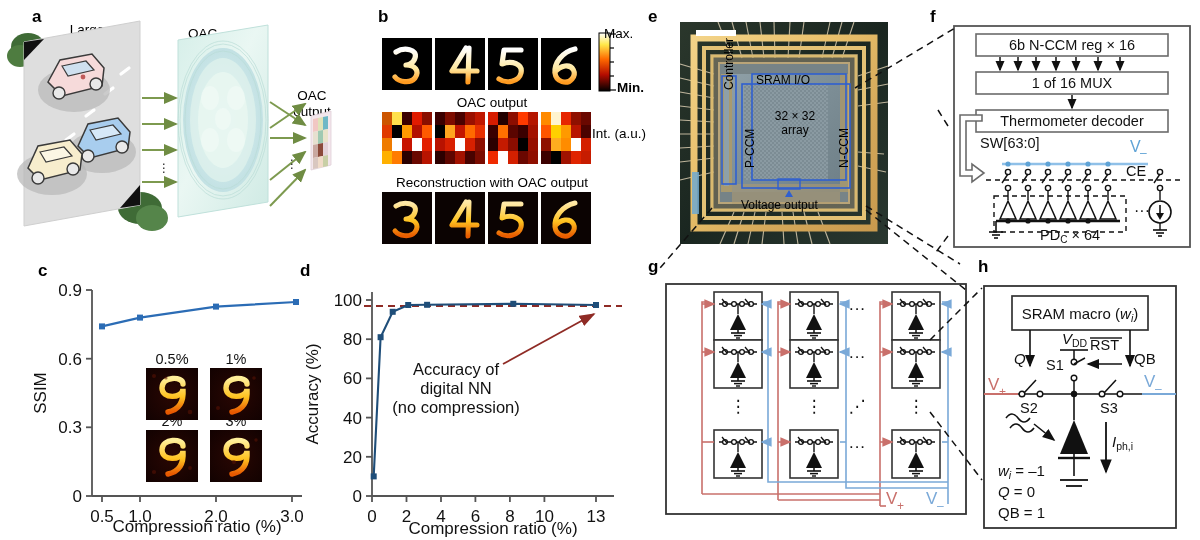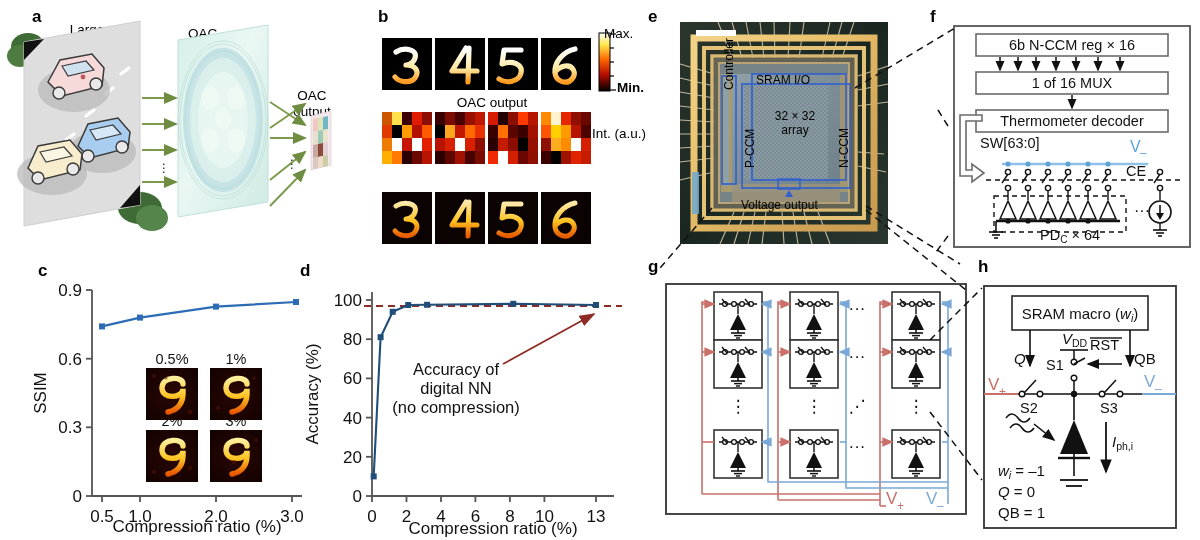--- a/index.html
+++ b/index.html
@@ -145,20 +145,21 @@
         <polygon points="313,138 318,137 318,148 313,149" fill="#d9c7c0"></polygon>
         <polygon points="318,137 323,136 323,147 318,148" fill="#f0dbc8"></polygon>
         <polygon points="323,136 328,135 328,146 323,147" fill="#c8cfa6"></polygon>
       </g>
     </g>
   </svg>
 
   <div class="abs lbl" style="left:378px;top:8px;">b</div>
 
   <div class="abs txt ctr" style="left:392px;top:95px;width:200px;">OAC output</div>
+  <div class="abs txt ctr" style="left:382px;top:175px;width:220px;">Reconstruction with OAC output</div>
 
   <svg class="abs" style="left:382px;top:38px;" width="210" height="54" viewBox="0 0 210 54">
     <defs>
       <linearGradient id="hotstroke" x1="0" y1="0" x2="0" y2="1">
         <stop offset="0%" stop-color="#ffffff"></stop>
         <stop offset="60%" stop-color="#ffe9a0"></stop>
         <stop offset="100%" stop-color="#ff9b20"></stop>
       </linearGradient>
     </defs>
     <g>

